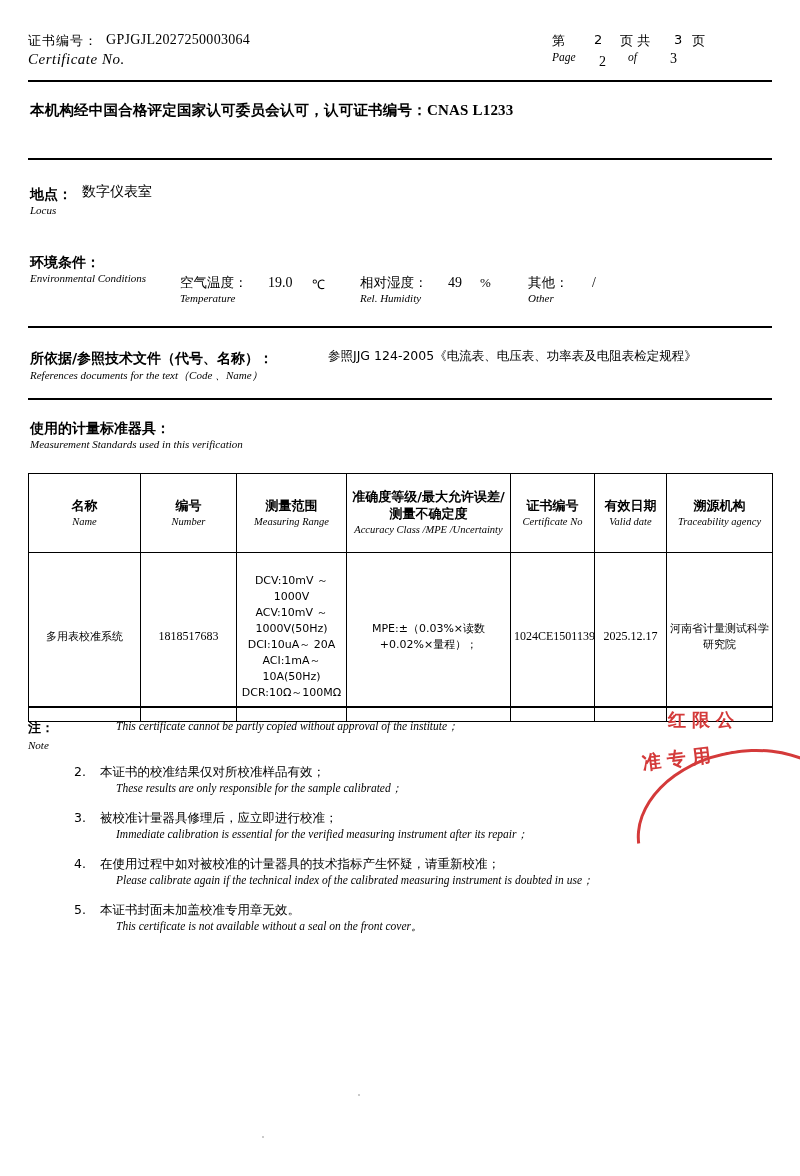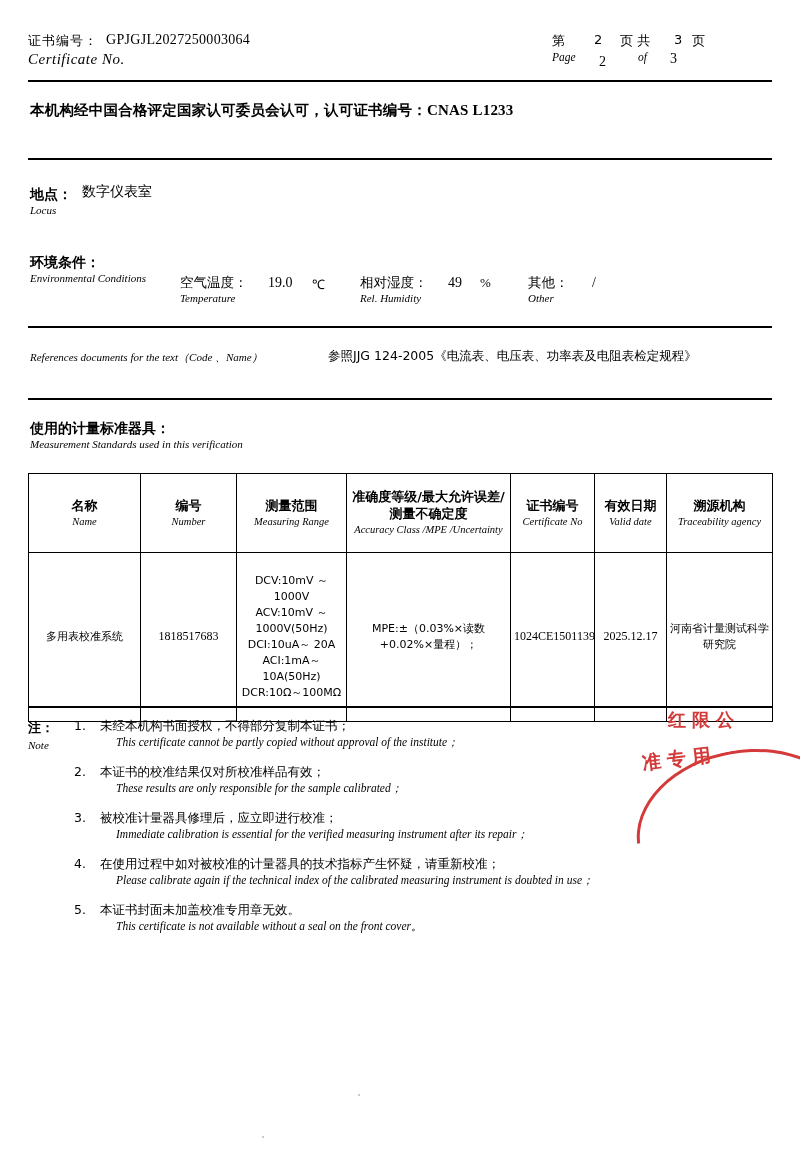--- a/index.html
+++ b/index.html
@@ -334,21 +334,21 @@
       <div class="pg-cn">
         <span style="position:absolute;left:0;top:0;">第</span>
         <span style="position:absolute;left:42px;top:0;">2</span>
         <span style="position:absolute;left:68px;top:0;">页 共</span>
         <span style="position:absolute;left:122px;top:0;">3</span>
         <span style="position:absolute;left:140px;top:0;">页</span>
       </div>
       <div class="pg-en">
         <span style="position:absolute;left:0;top:0;">Page</span>
         <span class="pg-num" style="left:47px;top:3px;">2</span>
-        <span style="position:absolute;left:86px;top:0;">of</span>
+        <span style="position:absolute;left:76px;top:0;">of</span>
         <span class="pg-num" style="left:118px;top:0px;">3</span>
       </div>
     </div>
   </div>
 
   <div class="rule" style="top:80px;"></div>
 
   <div class="accred-cn">
     <span>本机构经中国合格评定国家认可委员会认可，认可证书编号：</span><span class="code">CNAS L1233</span>
   </div>
@@ -385,20 +385,21 @@
     <div class="env-item" style="left:348px;">
       <div class="n">其他：</div>
       <div class="e">Other</div>
     </div>
     <div class="env-val" style="left:412px;">/</div>
   </div>
 
   <div class="rule" style="top:326px;"></div>
 
   <div class="refs">
+    <div class="lbl-cn">所依据/参照技术文件（代号、名称）：</div>
     <div class="lbl-en">References documents for the text（Code 、Name）</div>
   </div>
   <div class="refs-val">参照JJG 124-2005《电流表、电压表、功率表及电阻表检定规程》</div>
 
   <div class="rule" style="top:398px;"></div>
 
   <div class="stds">
     <div class="lbl-cn">使用的计量标准器具：</div>
     <div class="lbl-en">Measurement Standards used in this verification</div>
   </div>
@@ -475,23 +476,20 @@
     <div class="seal-arc"></div>
   </div>
 
   <div class="notes">
     <div class="notes-label">
       <span class="n">注：</span>
       <span class="e">Note</span>
     </div>
 
     <div class="note-item" style="top:0px;">
-      <div class="note-cn">
-        <span class="note-num">1.</span><span>未经本机构书面授权，不得部分复制本证书；</span>
-      </div>
       <span class="note-en">This certificate cannot be partly copied without approval of the institute；</span>
     </div>
 
     <div class="note-item" style="top:46px;">
       <div class="note-cn">
         <span class="note-num">2.</span><span>本证书的校准结果仅对所校准样品有效；</span>
       </div>
       <span class="note-en">These results are only responsible for the sample calibrated；</span>
     </div>
 

